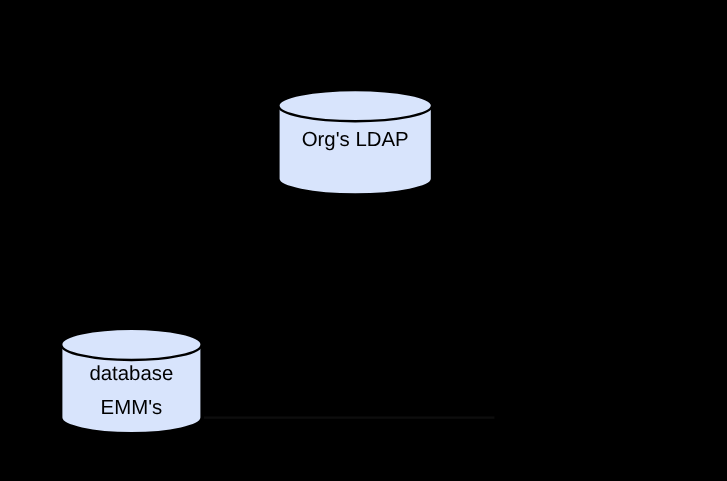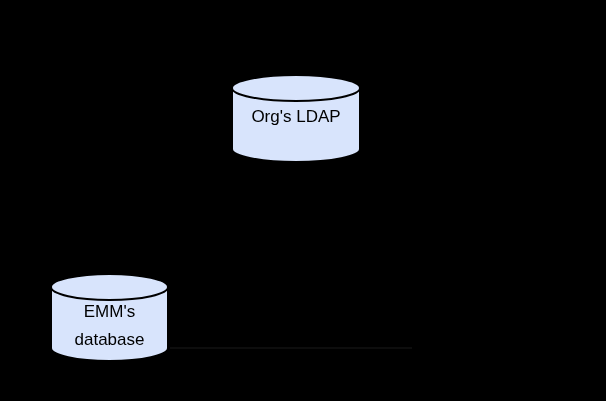--- a/index.html
+++ b/index.html
@@ -73,19 +73,19 @@
       <div>Org's LDAP</div>
     </div>
   </div>
 
   <div class="node node-emm">
     <svg width="119" height="89" viewBox="0 0 119 89">
       <path d="M1,14 L1,75 A58.5,13 0 0 0 118,75 L118,14" fill="#d8e4fc"></path>
       <ellipse cx="59.5" cy="14" rx="58.5" ry="13" fill="#d8e4fc"></ellipse>
     </svg>
     <div class="node-label">
+      <div>database</div>
       <div>EMM's</div>
-      <div>database</div>
     </div>
   </div>
 
 
 </div>
 
 </body></html>

